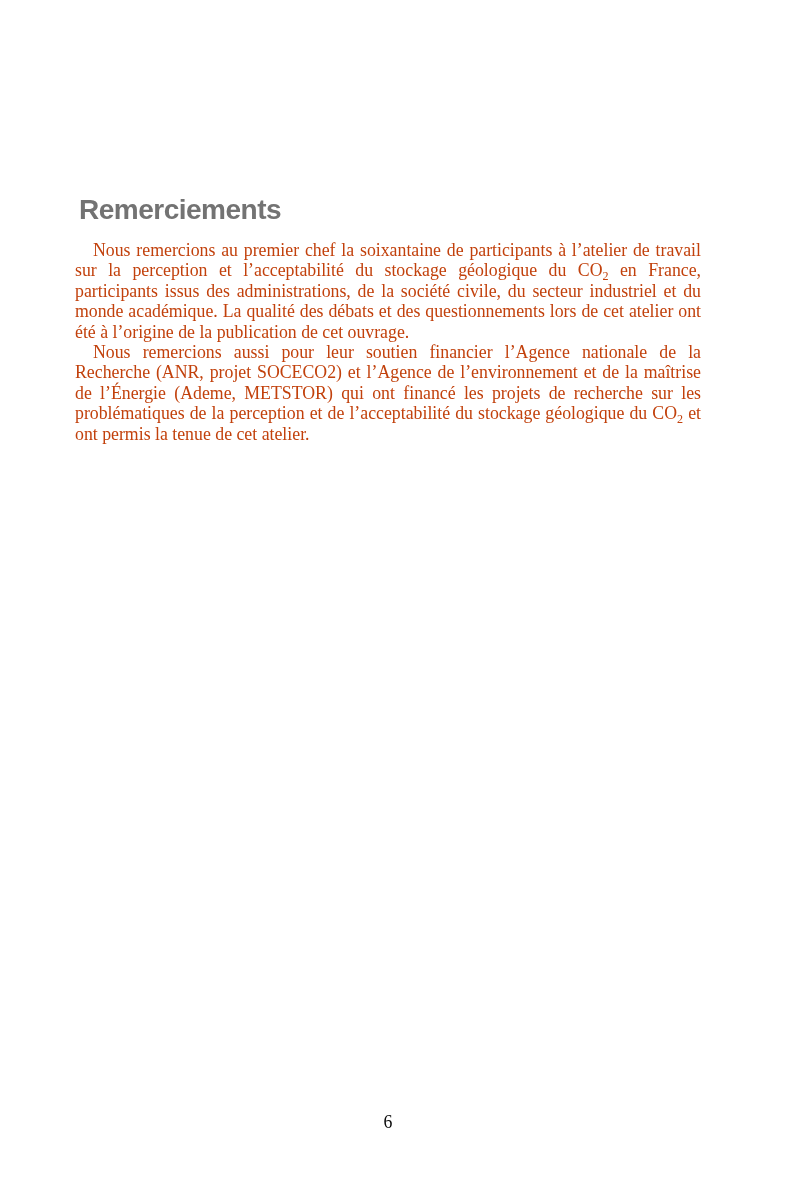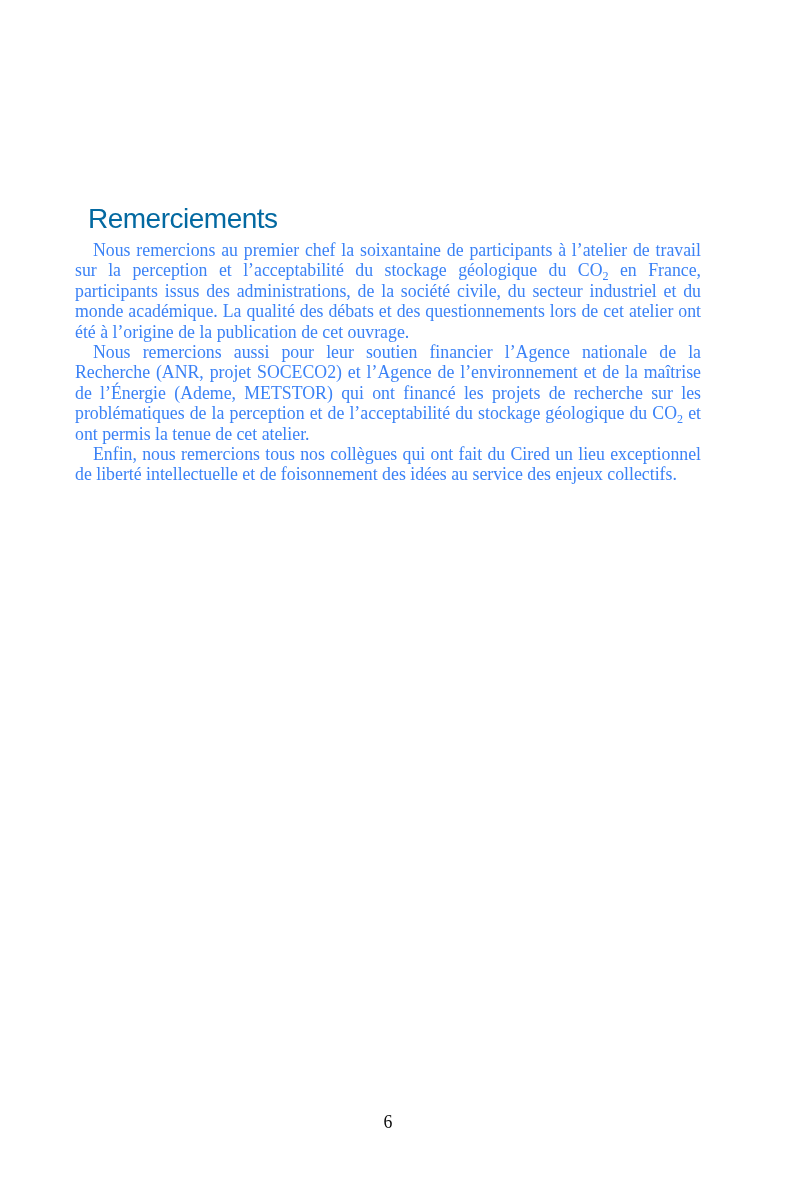--- a/index.html
+++ b/index.html
@@ -18,38 +18,38 @@
     left: 0;
     top: 0;
     width: 800px;
     height: 1198px;
     background: #ffffff;
   }
   .doc-heading {
     position: absolute;
     left: 75px;
     top: 192px;
-    margin: 13px;
+    margin: 4px;
     font-family: "Liberation Sans", "DejaVu Sans", sans-serif;
-    font-weight: normal;
+    font-weight: bold;
     font-size: 28px;
     line-height: 1;
     letter-spacing: -0.5px;
-    color: #0369a1;
+    color: #737373;
     white-space: nowrap;
   }
   .doc-body {
     position: absolute;
     left: 75px;
     top: 240px;
     width: 626px;
     font-family: "Liberation Serif", "DejaVu Serif", serif;
     font-size: 17.8px;
     line-height: 20.4px;
-    color: #3b82f6;
+    color: #c2410c;
     text-align: justify;
     hyphens: none;
     -webkit-hyphens: none;
   }
   .doc-body p {
     margin: 0;
     padding: 0;
     text-indent: 18px;
   }
   .doc-body sub {
@@ -74,18 +74,17 @@
 </head>
 <body>
 
 <div class="page">
 
   <h1 class="doc-heading">Remerciements</h1>
 
   <div class="doc-body">
     <p><span>Nous remercions au premier chef la soixantaine de participants à l’atelier de travail sur la perception et l’acceptabilité du stockage géologique du CO</span><sub>2</sub><span> en France, participants issus des administrations, de la société civile, du secteur industriel et du monde académique. La qualité des débats et des questionnements lors de cet atelier ont été à l’origine de la publication de cet ouvrage.</span></p>
     <p><span>Nous remercions aussi pour leur soutien financier l’Agence nationale de la Recherche (ANR, projet SOCECO2) et l’Agence de l’environnement et de la maîtrise de l’Énergie (Ademe, METSTOR) qui ont financé les projets de recherche sur les problématiques de la perception et de l’acceptabilité du stockage géologique du CO</span><sub>2</sub><span> et ont permis la tenue de cet atelier.</span></p>
-    <p><span>Enfin, nous remercions tous nos collègues qui ont fait du Cired un lieu exceptionnel de liberté intellectuelle et de foisonnement des idées au service des enjeux collectifs.</span></p>
   </div>
 
   <div class="page-number">6</div>
 
 </div>
 
 </body></html>

